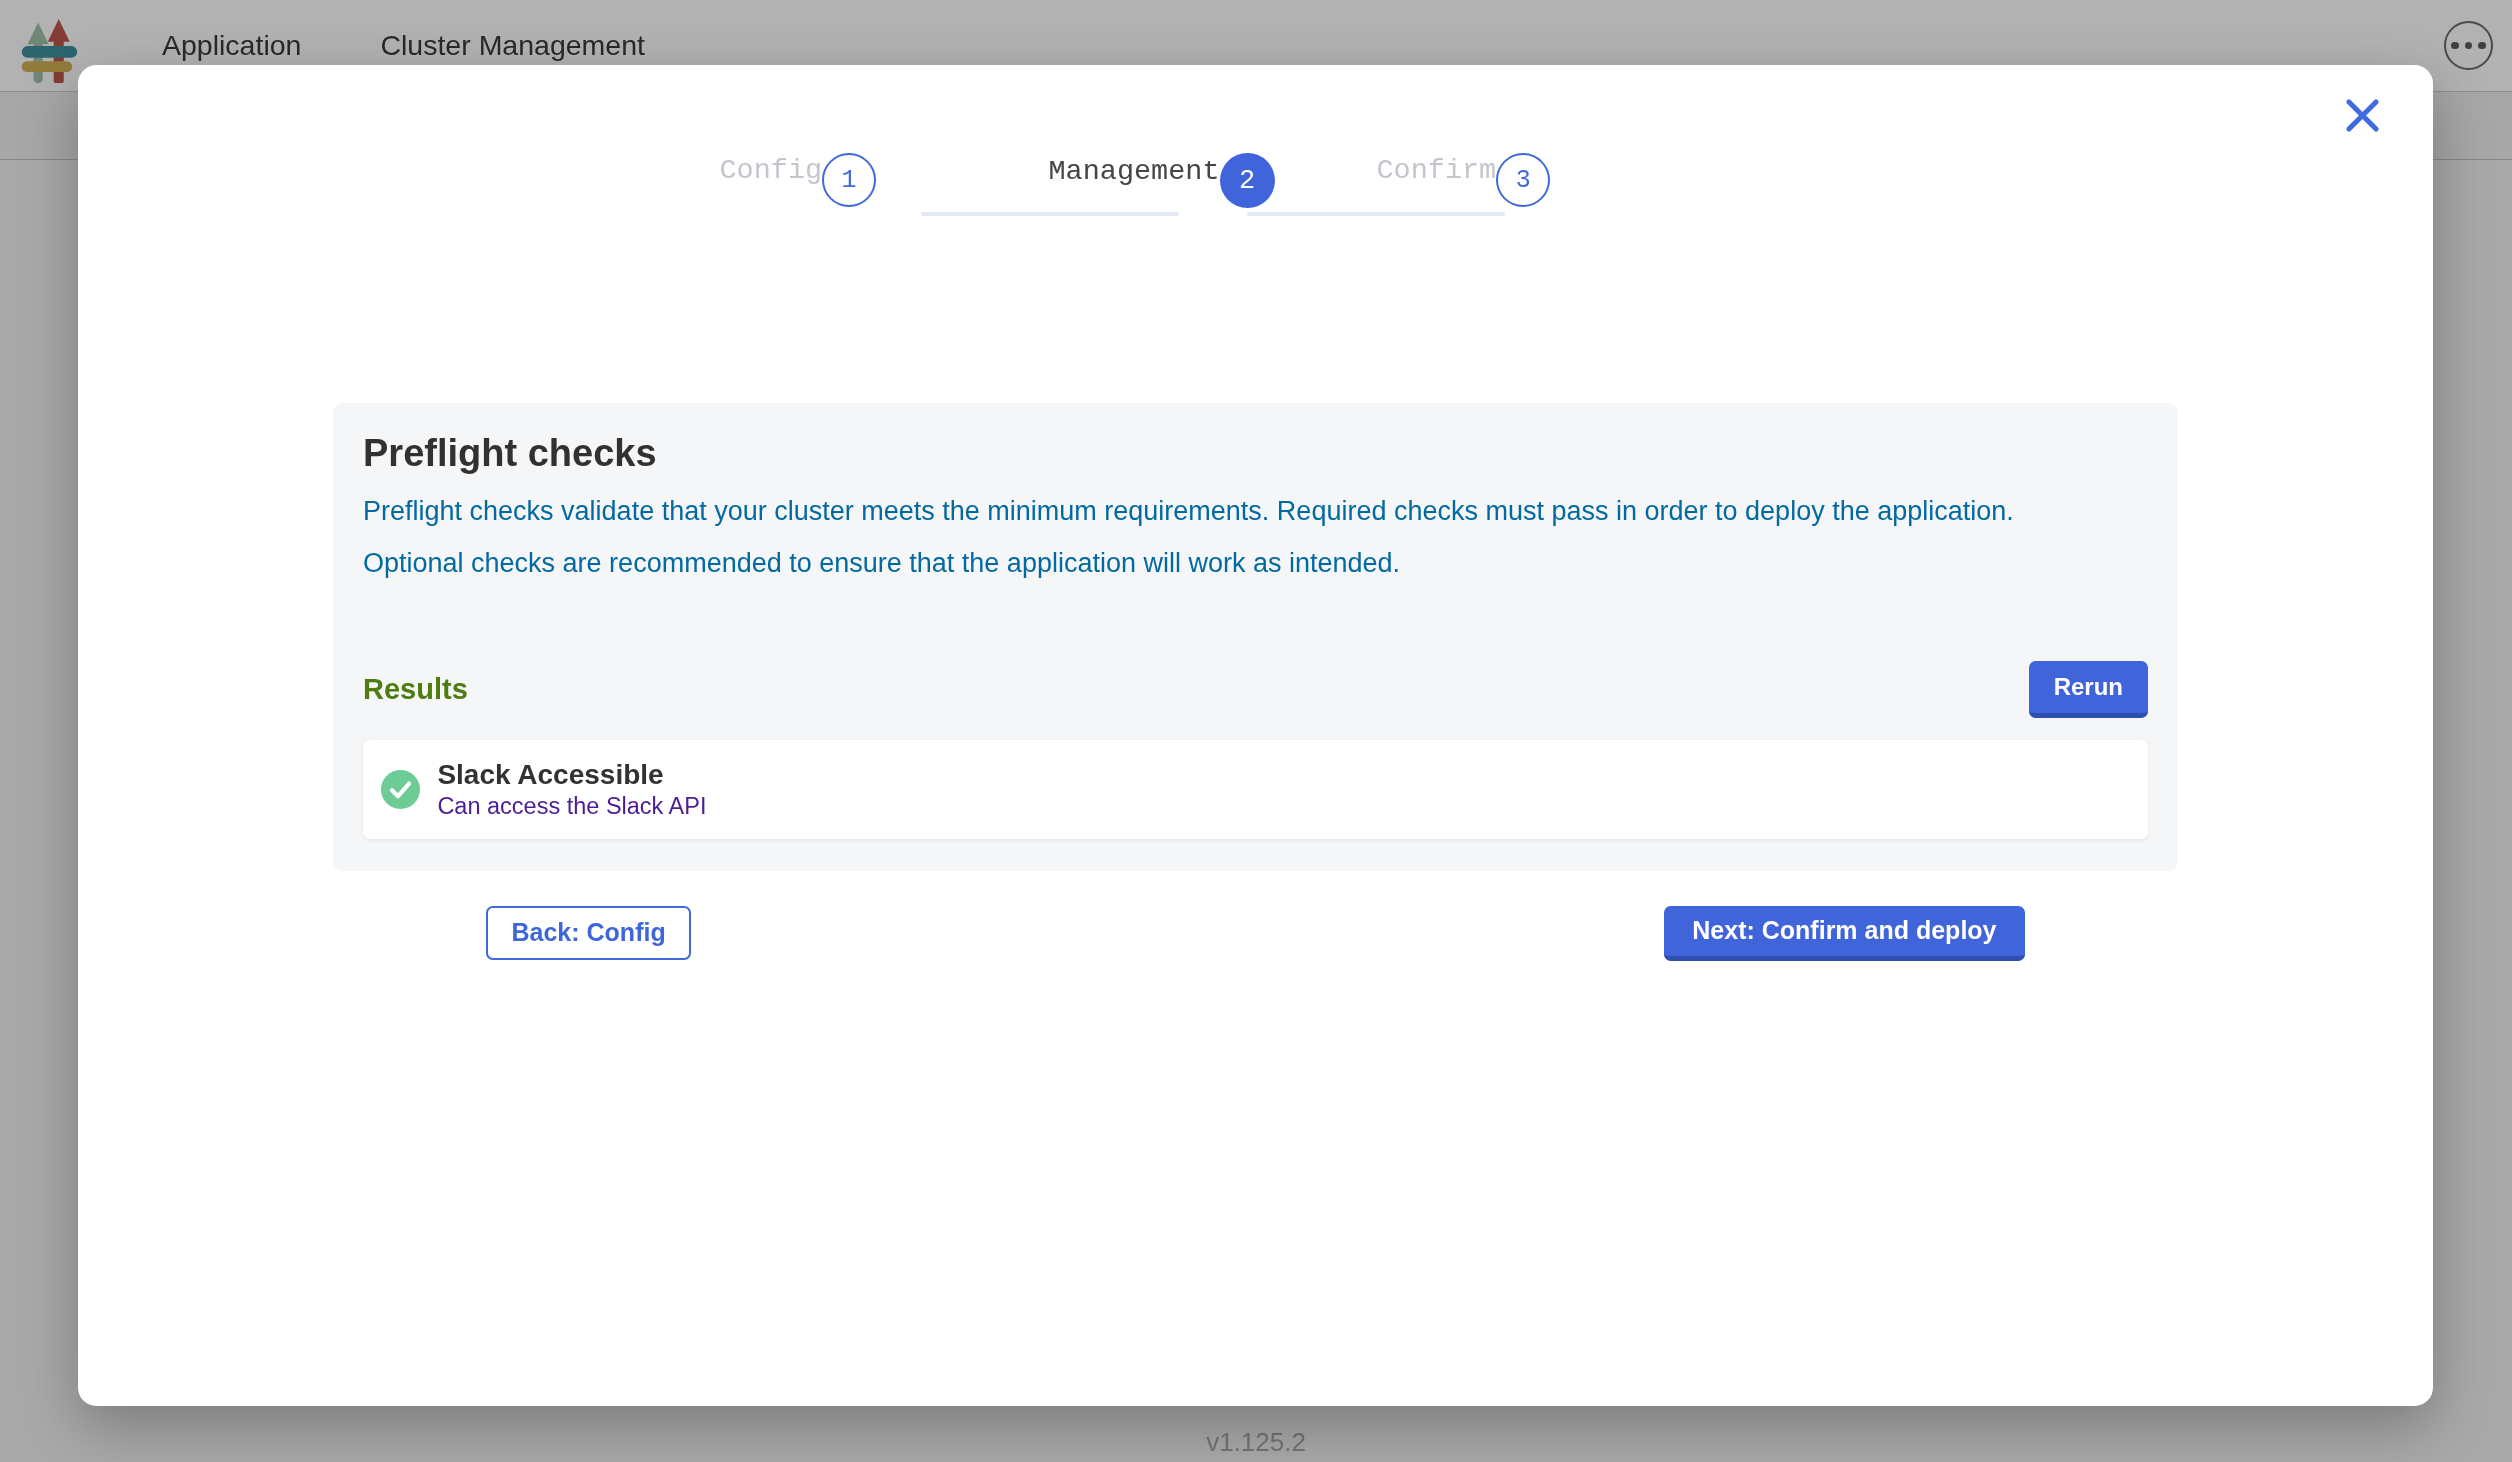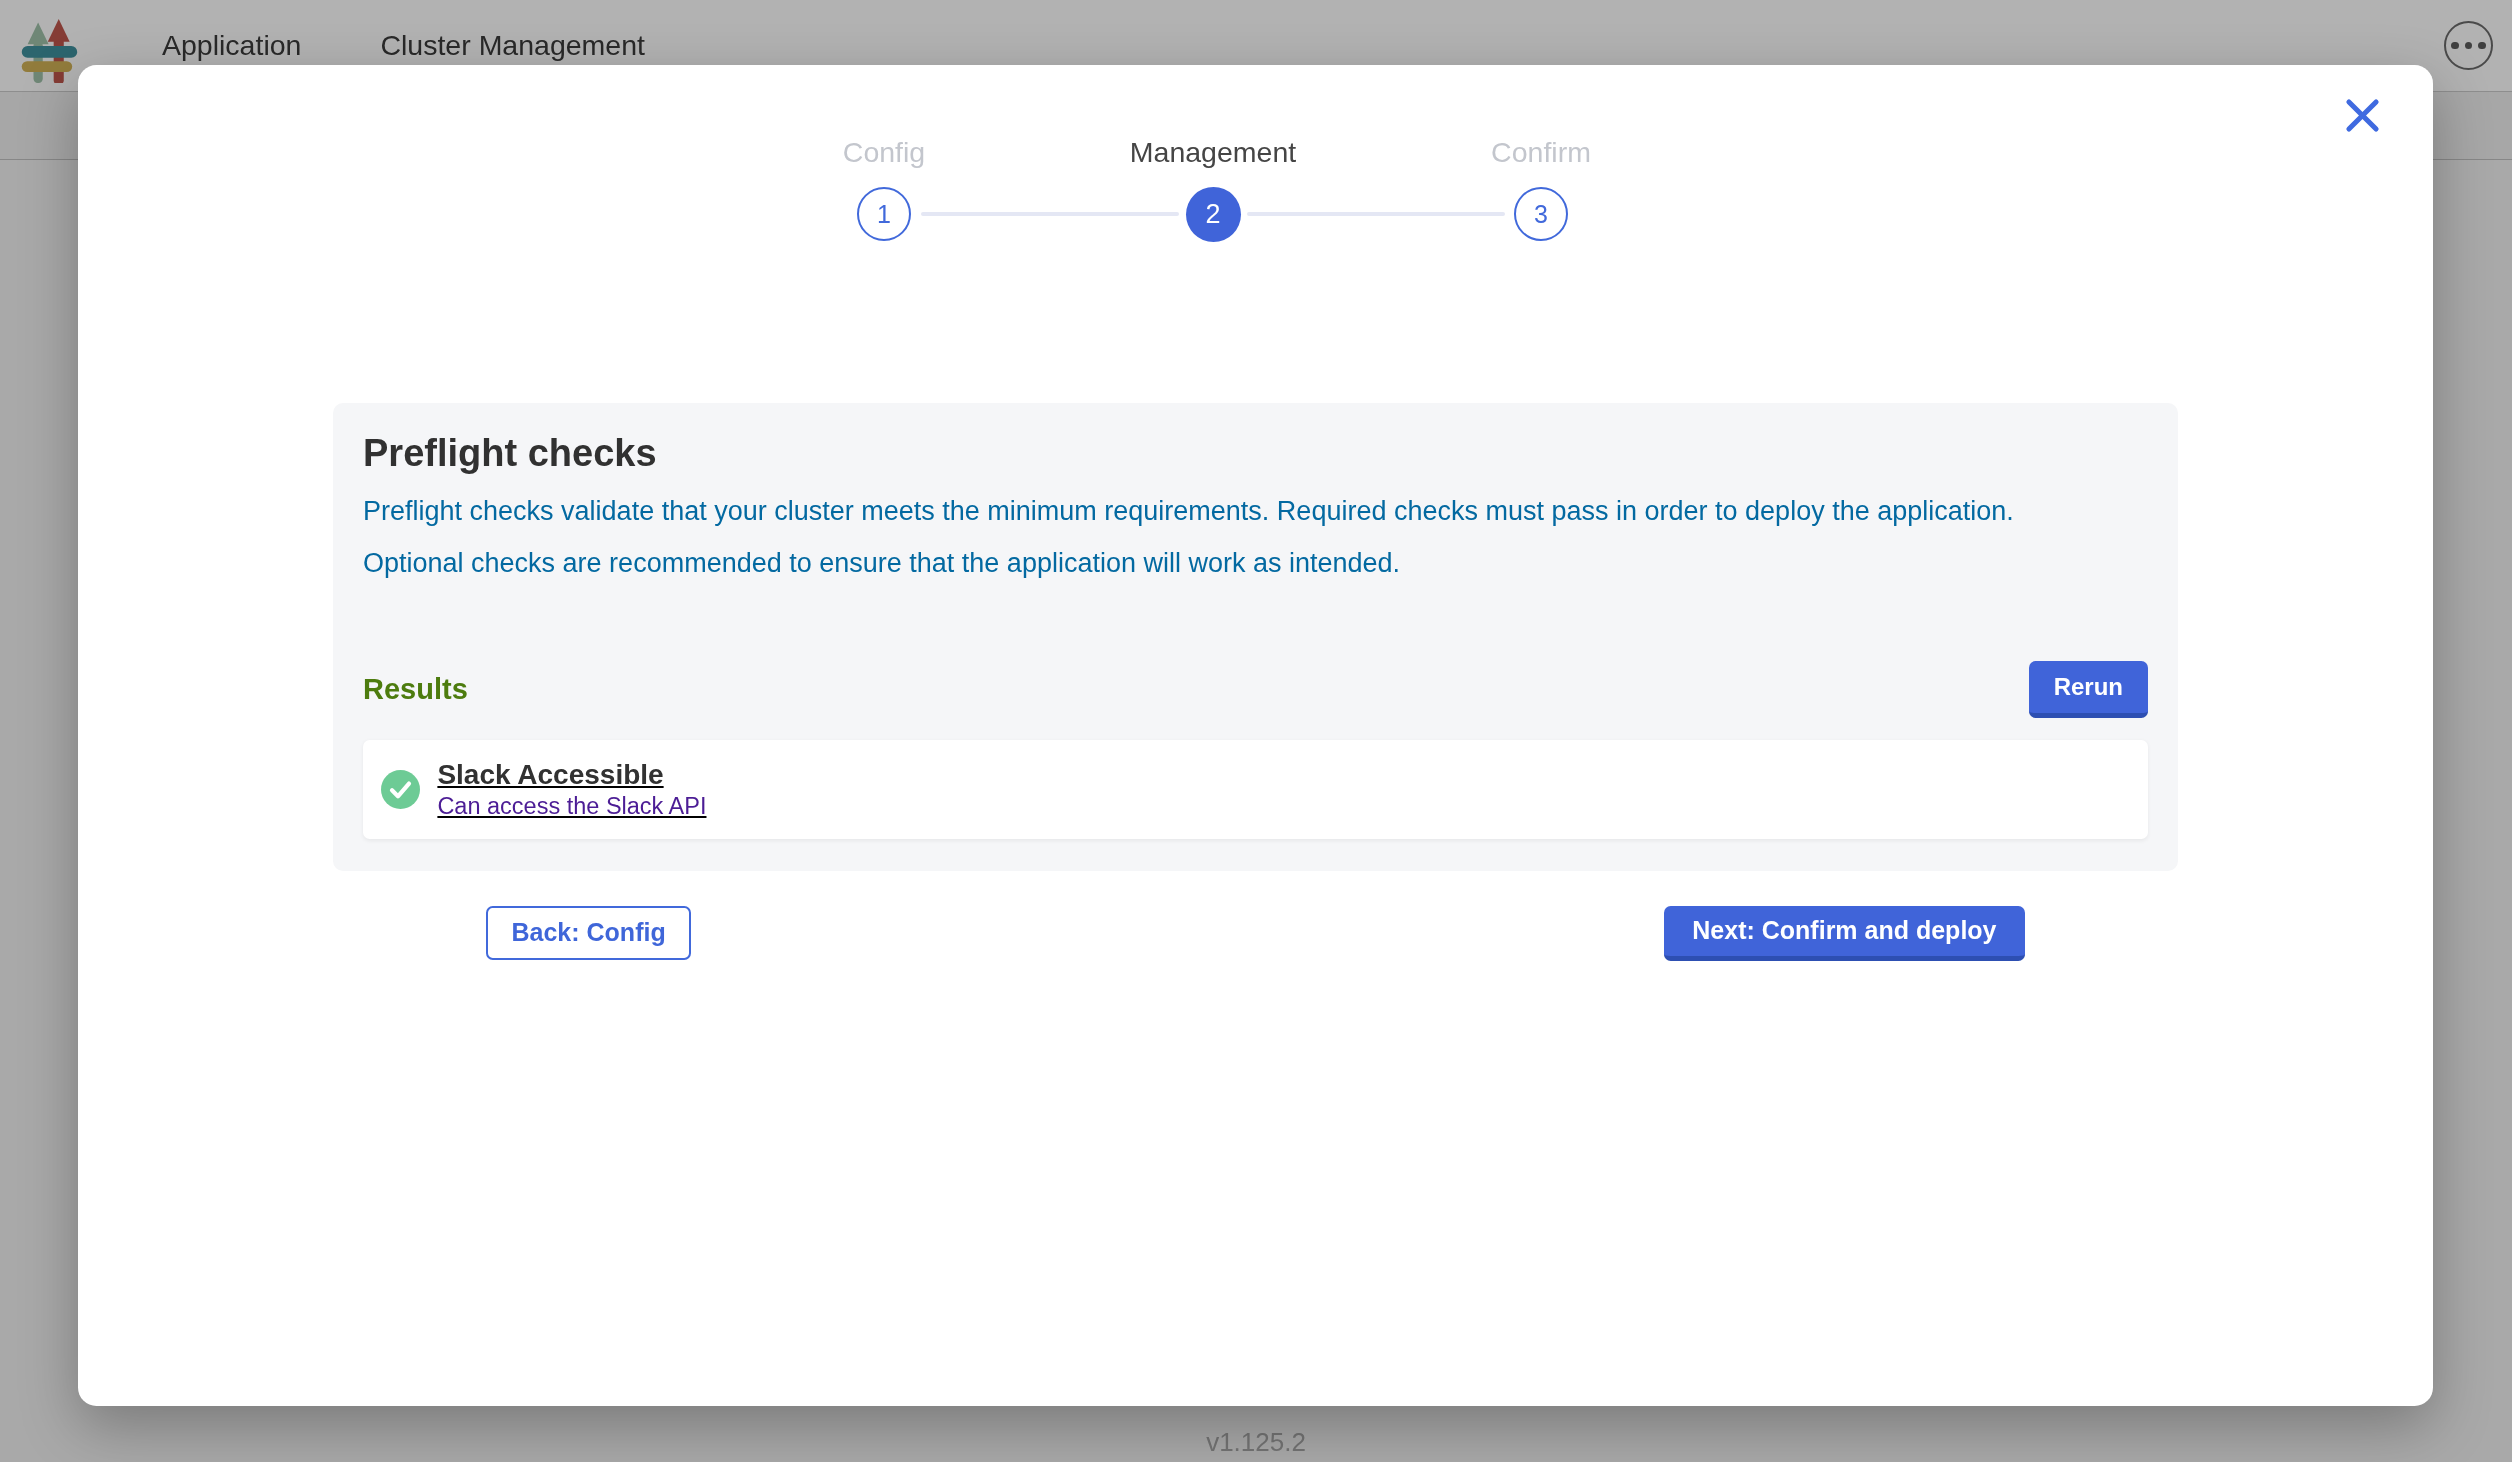--- a/index.html
+++ b/index.html
@@ -59,21 +59,21 @@
 
   
   .steps {
     position: relative; width: 986px; margin: 70px auto 0; left: -43px; height: 109px;
   }
   .steps-line {
     position: absolute; top: 77px; height: 4.2px; border-radius: 2.5px; background: #e4e7f4;
   }
   .line-1 { left: 201px; width: 258px; }
   .line-2 { left: 527px; width: 258px; }
-  .step { position: absolute; top: 0; width: 329px; display: flex; flex-direction: column; align-items: center; }
+  .step { position: absolute; top: 0; width: 329px; display: flex; flex-direction: row; align-items: center; font-family: Liberation Mono, monospace; }
   .step-0 { left: 0; } .step-1 { left: 329px; } .step-2 { left: 657px; }
   .step-label { font-size: 28.5px; line-height: 34px; color: #c3c6cd; }
   .step.active .step-label { color: #454545; }
   .step-circle {
     margin-top: 18.4px; width: 54px; height: 54px; border-radius: 50%;
     background: #ffffff; border: 2.5px solid #4169db; color: #4169db;
     display: flex; align-items: center; justify-content: center;
     font-size: 25px; position: relative; z-index: 2;
   }
   .step.active .step-circle {
@@ -100,21 +100,21 @@
   .btn-primary {
     background: #4064d9; color: #ffffff; border: none; border-bottom: 5px solid #2d4fb2;
   }
   .btn-rerun { height: 57px; padding: 0 25px; font-size: 24px; }
   .check-card {
     margin-top: 22px; height: 99px; background: #ffffff; border-radius: 6.7px;
     box-shadow: 0 1.7px 4.2px rgba(0,0,0,0.06);
     display: flex; align-items: center; padding-left: 18.4px; gap: 17px;
   }
   .check-icon { width: 39px; height: 39px; flex: 0 0 auto; }
-  .check-texts { display: flex; flex-direction: column; gap: 2px; text-decoration: underline; }
+  .check-texts { display: flex; flex-direction: column; gap: 2px; }
   .check-title { font-size: 28px; font-weight: 700; color: #323232; }
   .check-detail { font-size: 23.5px; color: #4c1d95; }
 
   
   .modal-actions {
     width: 1539px; margin: 35px auto 0; display: flex; align-items: flex-start; justify-content: space-between;
   }
   .btn-back {
     height: 54px; padding: 0 23.5px; font-size: 25px;
     background: #ffffff; color: #3f66d9; border: 2.5px solid #4169db;

